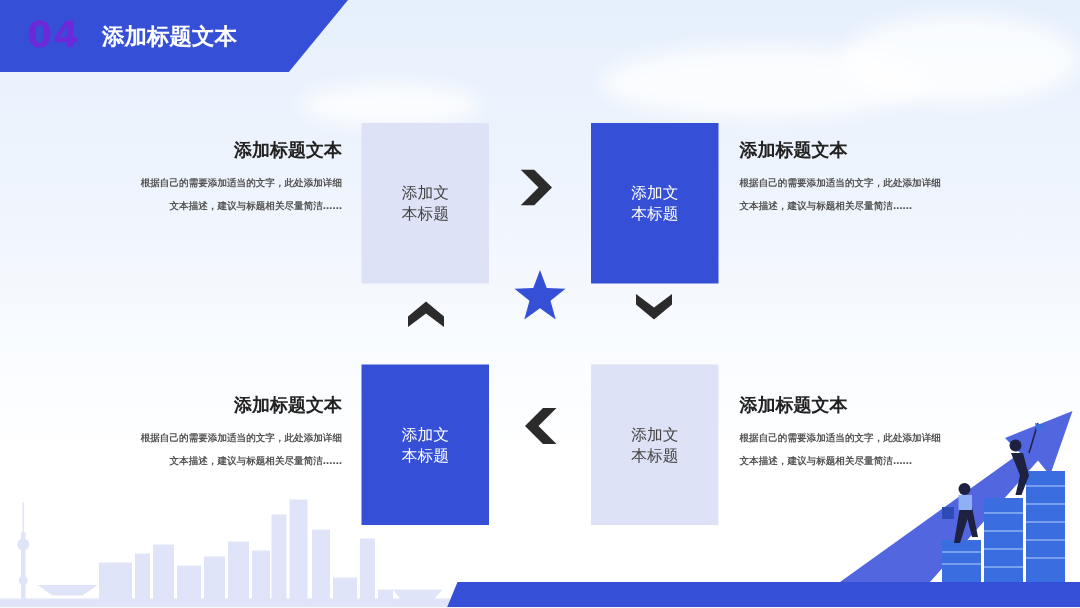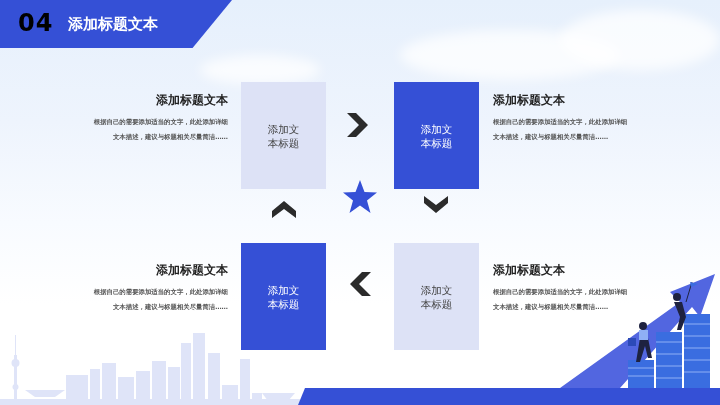--- a/index.html
+++ b/index.html
@@ -2,21 +2,21 @@
 <html><head>
 <meta charset="utf-8">
 <style>
   html, body { margin:0; padding:0; }
   body { width:720px; height:405px; overflow:hidden; position:relative;
          font-family:"DejaVu Sans","Liberation Sans",sans-serif;
          background: linear-gradient(180deg,#e6f0fc 0%,#eef4fd 30%,#f8fbff 55%,#ffffff 75%); }
   .cloud { position:absolute; border-radius:50%; background:rgba(255,255,255,0.75); filter:blur(6px); }
   .header-bar { position:absolute; left:0; top:0; width:232px; height:48px; background:#3550d6;
                 clip-path:polygon(0 0,100% 0,83% 100%,0 100%); }
-  .header-num { position:absolute; left:18px; top:9px; font-size:24px; font-weight:bold; color:#000000; letter-spacing:1px; }
+  .header-num { position:absolute; left:18px; top:9px; font-size:24px; font-weight:bold; color:#6d28d9; letter-spacing:1px; }
   .header-title { position:absolute; left:68px; top:15px; font-size:15px; font-weight:bold; color:#fff; }
   .box { position:absolute; width:85px; height:107px; display:flex; align-items:center; justify-content:center;
          text-align:center; font-size:10.5px; line-height:14px; }
   .box.light { background:#dde2f6; color:#444; }
   .box.dark { background:#3550d6; color:#fff; }
   .box span { width:40px; display:block; }
   .block { position:absolute; width:170px; }
   .block .title { font-size:12px; font-weight:bold; color:#222; margin-bottom:6px; }
   .block .desc { font-size:6.4px; color:#555; line-height:15px;font-weight:bold; }
   .block.right-align { text-align:right; }

